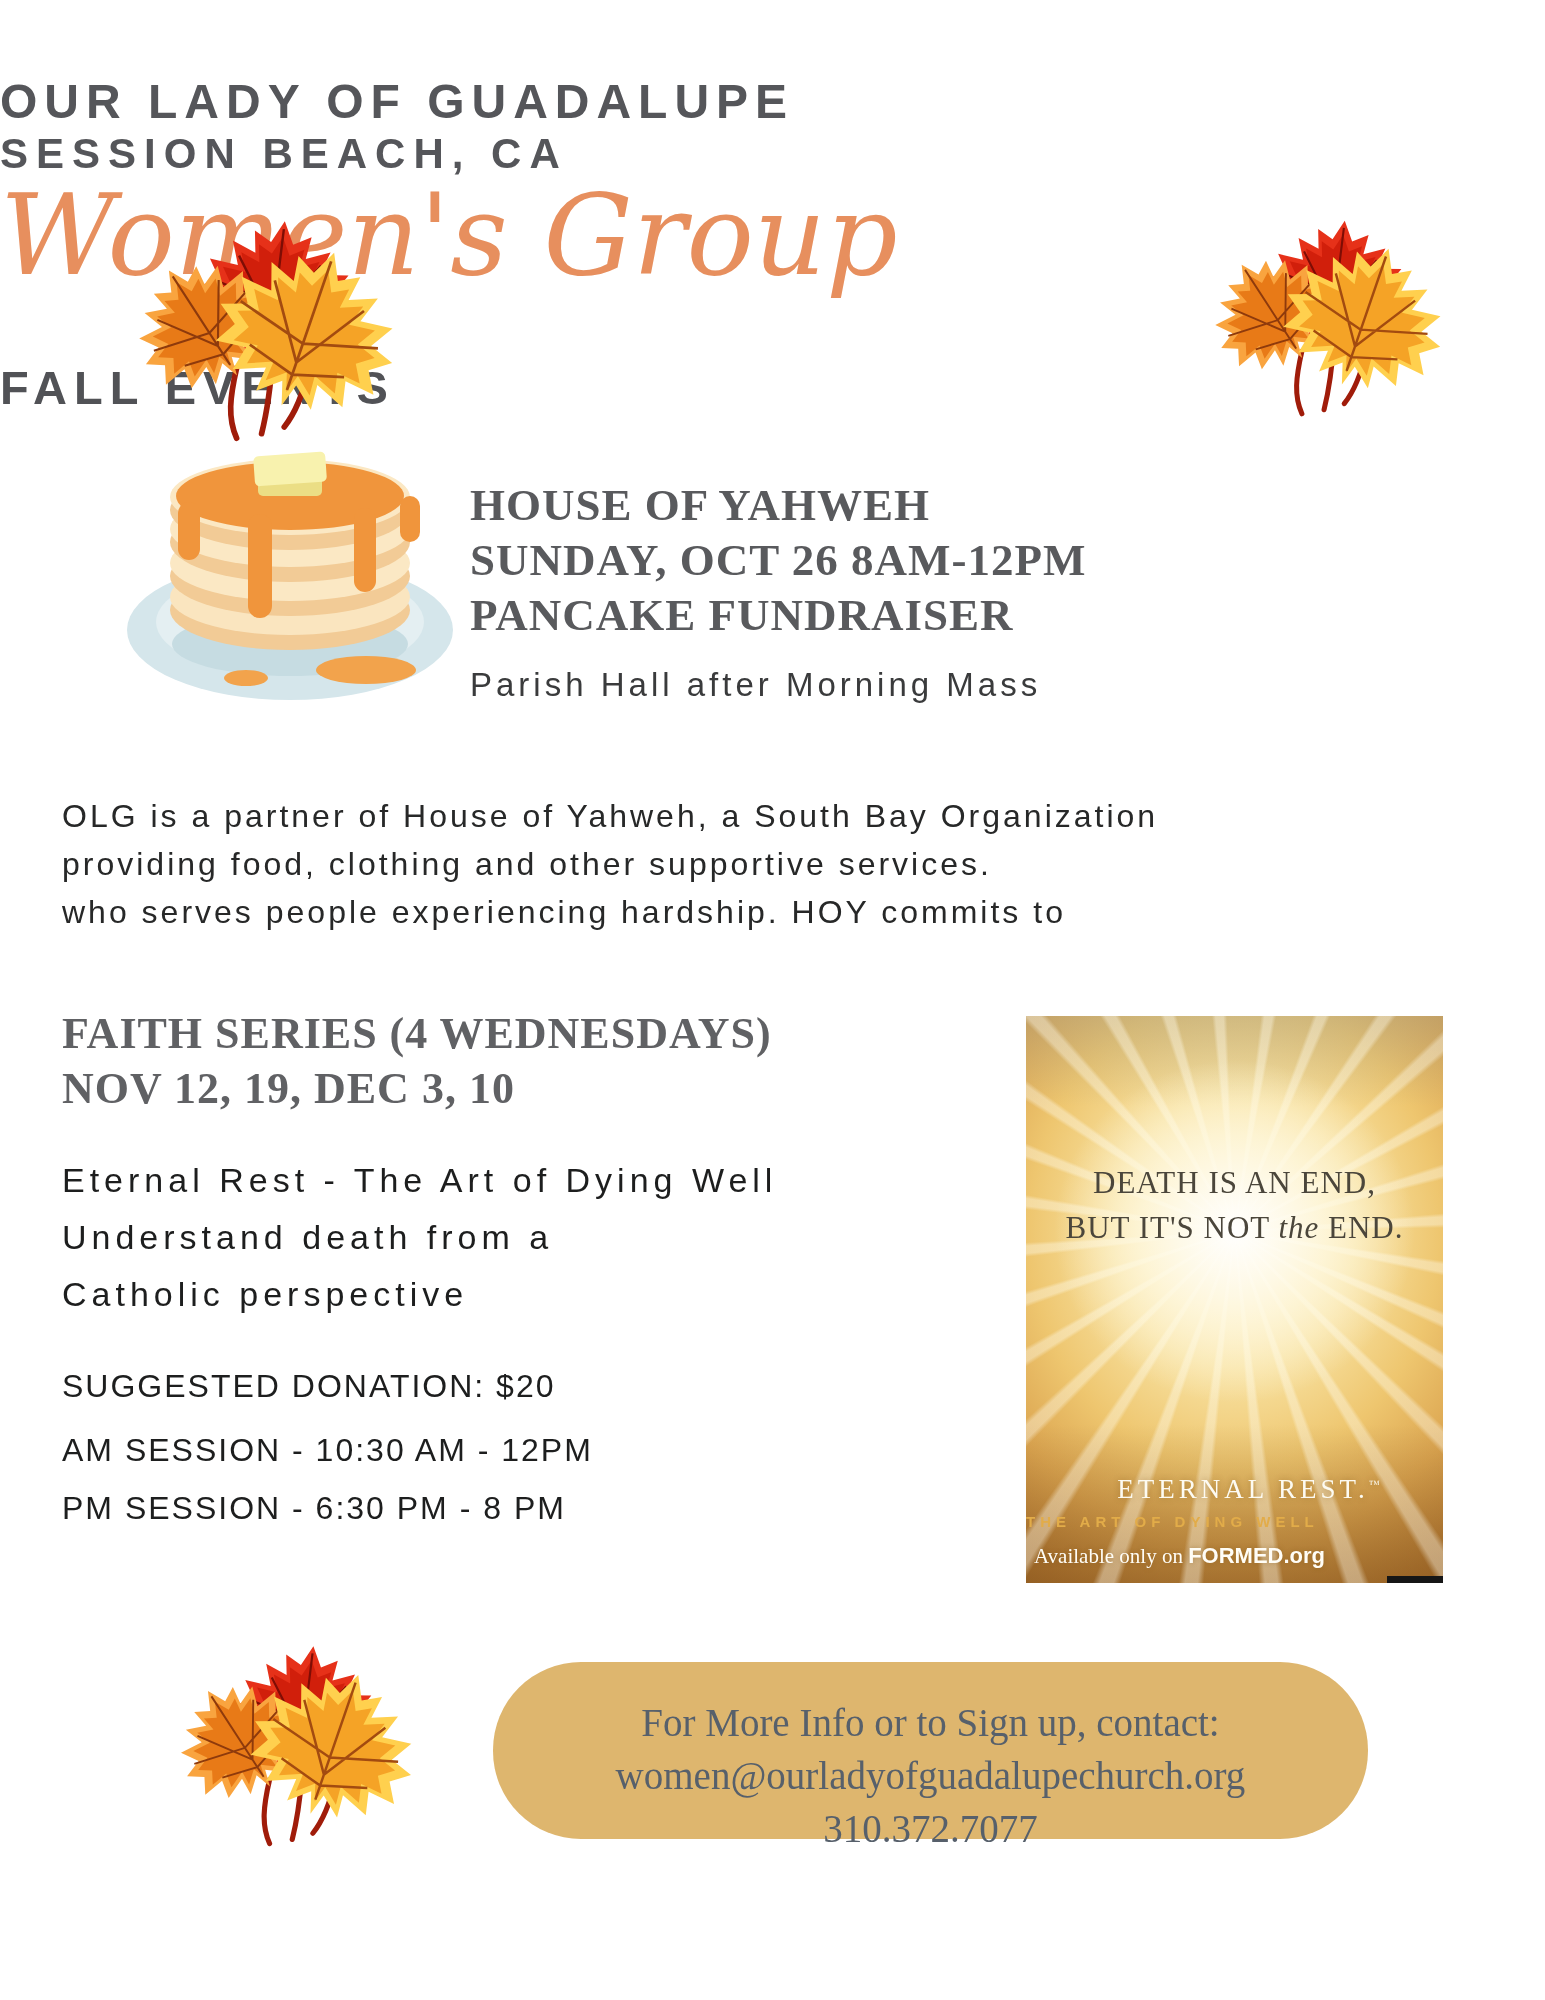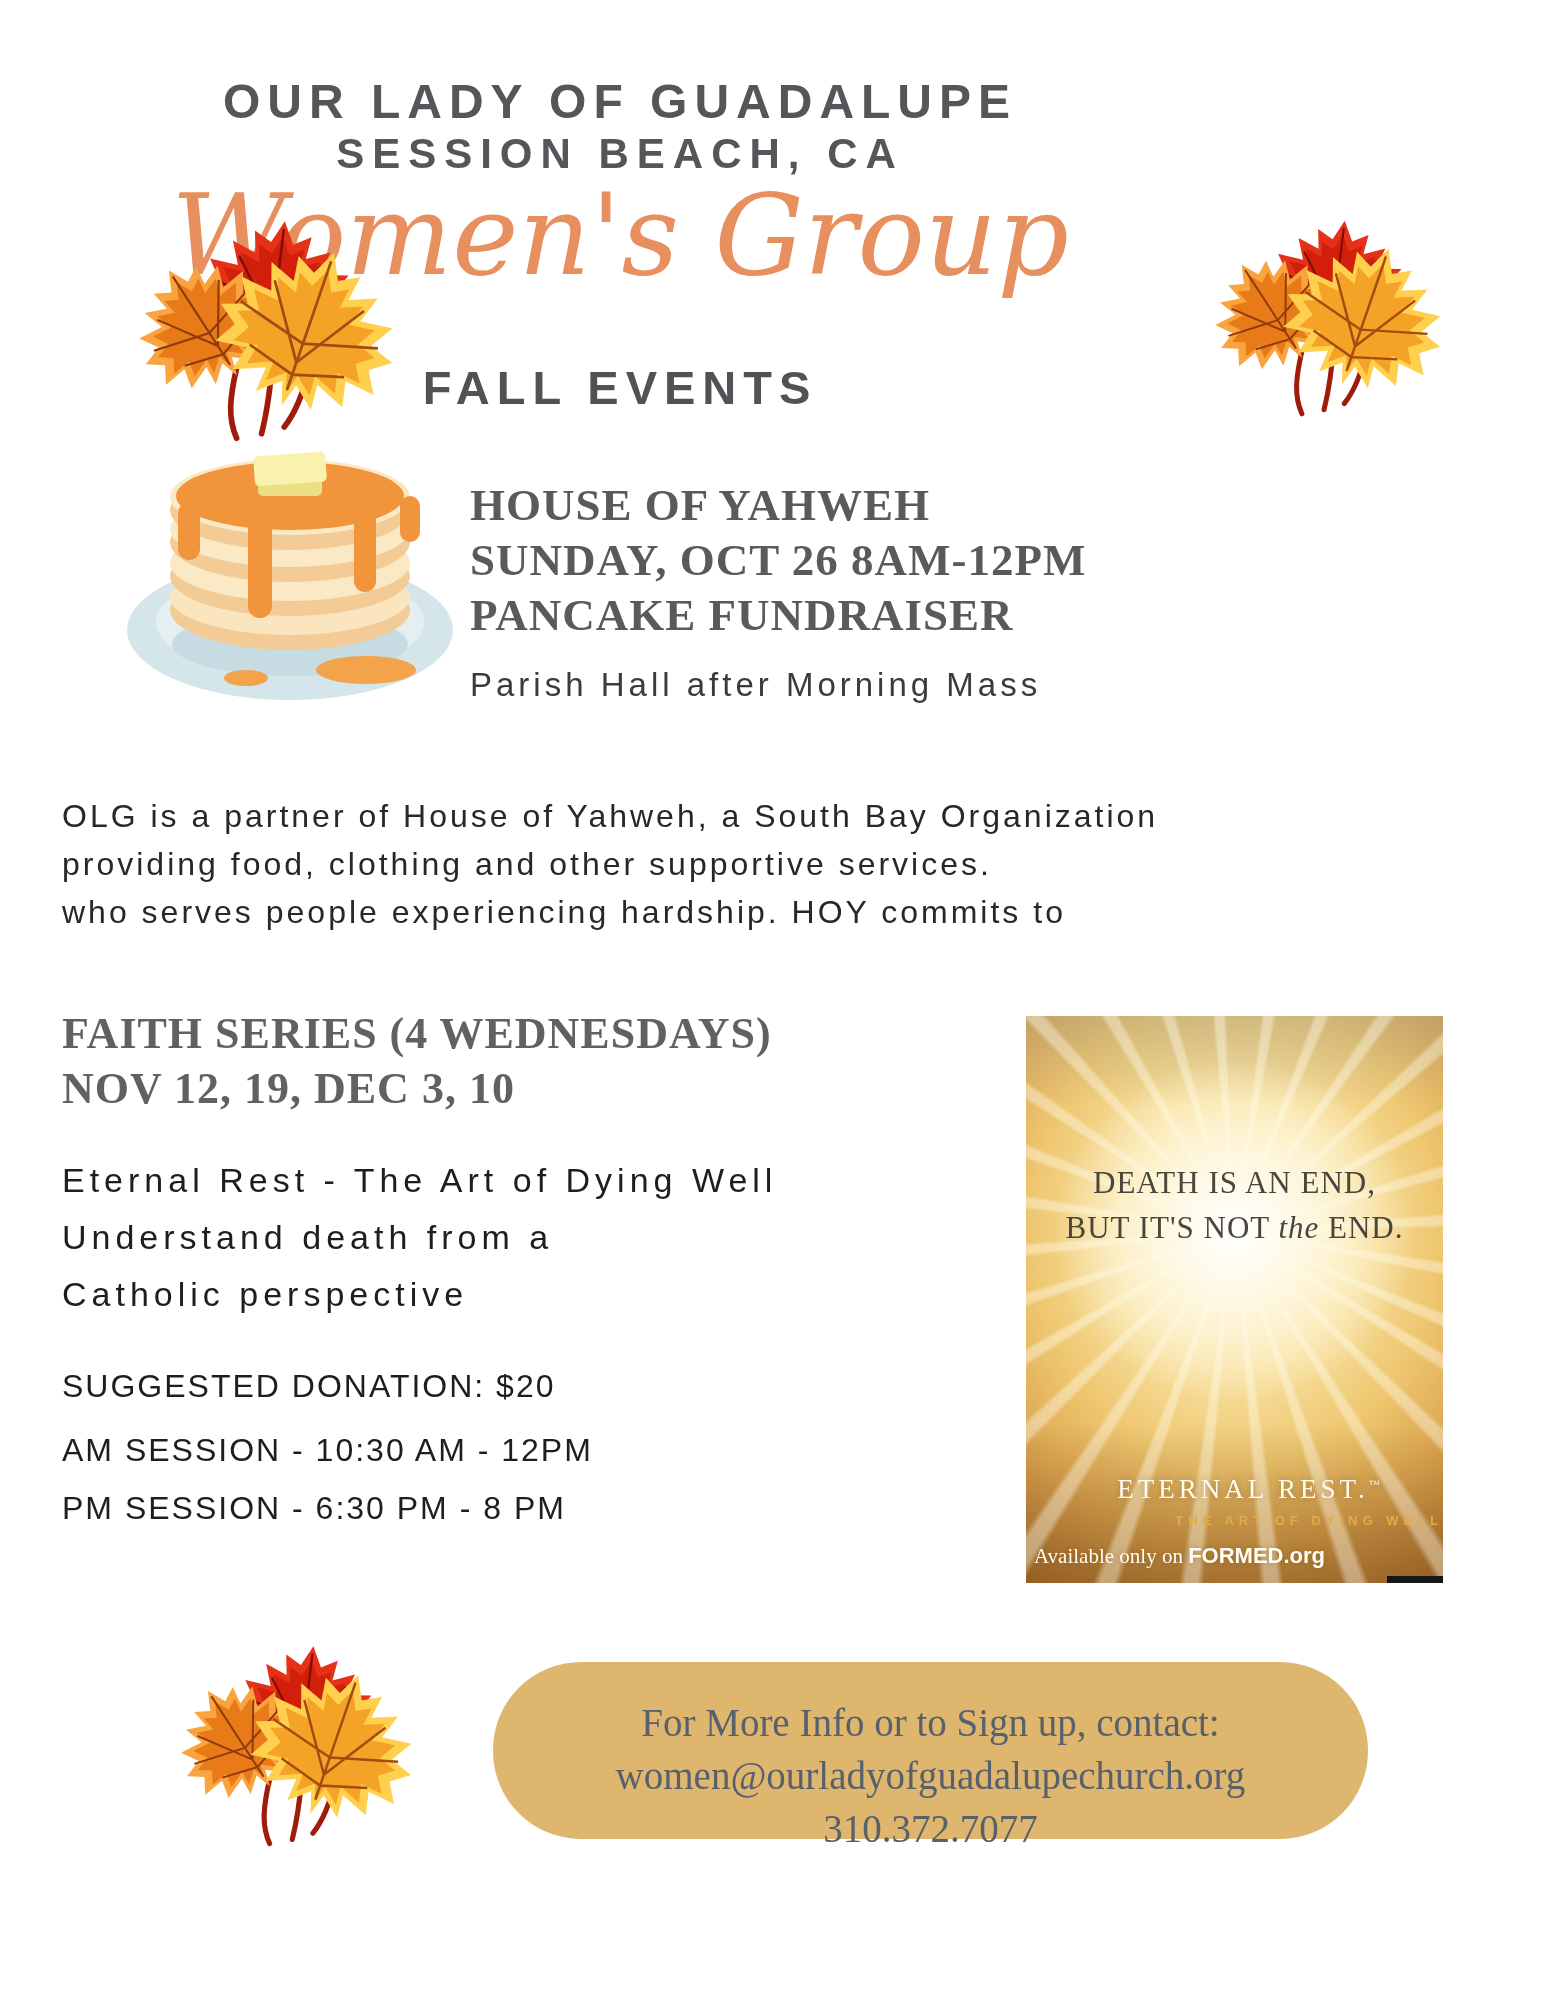--- a/index.html
+++ b/index.html
@@ -1,21 +1,21 @@
 <!DOCTYPE html>
 <html><head>
 <meta charset="utf-8">
 <style>
   html,body{margin:0;padding:0;background:#ffffff;}
   .page{
     position:relative;width:1545px;height:2000px;background:#ffffff;
     overflow:hidden;font-family:"Liberation Sans",sans-serif;
   }
   .abs{position:absolute;}
-  .center-band{left:0;width:1240px;text-align:center;}
+  .center-band{left:0;width:1240px;text-align:left;}
   .org-name{top:74px;font-size:48px;font-weight:700;letter-spacing:7px;color:#55565A;}
   .location{top:130px;font-size:42px;font-weight:700;letter-spacing:8px;color:#55565A;}
   .script-title{
     top:168px;font-family:"DejaVu Serif",serif;font-style:italic;
     font-size:112px;color:#E78F5E;line-height:1.2;
   }
   .fall-events{top:360px;font-size:47px;font-weight:700;letter-spacing:7px;color:#515256;}
 
   .event-title{
     left:470px;top:478px;font-family:"Liberation Serif",serif;
@@ -50,22 +50,22 @@
     letter-spacing:1px;color:#4B463B;
   }
   .poster-headline em{font-style:italic;}
   .poster-brand{
     left:0;top:458px;width:100%;text-align:center;
     font-family:"Liberation Serif",serif;font-size:27px;letter-spacing:4px;
     color:#FDFBF2;text-shadow:0 0 6px rgba(120,80,20,.45);margin-left:16px;
   }
   .poster-brand sup{font-size:11px;}
   .poster-brand-sub{
-    left:0;top:497px;width:100%;text-align:right;
-    font-size:13px;font-weight:700;letter-spacing:5px;color:#E2AC49;
+    left:0;top:497px;width:100%;text-align:left;
+    font-size:15px;font-weight:700;letter-spacing:5px;color:#E2AC49;
   }
   .poster-availability{
     left:8px;top:527px;width:100%;text-align:left;
     font-family:"Liberation Serif",serif;font-size:21px;color:#FFFDF6;
     text-shadow:0 0 5px rgba(120,80,20,.4);
   }
   .poster-availability b{font-family:"Liberation Sans",sans-serif;font-weight:700;font-size:22px;}
   .poster-corner-bar{right:0;bottom:0;width:56px;height:7px;background:#161616;}
 
   .contact-box{

